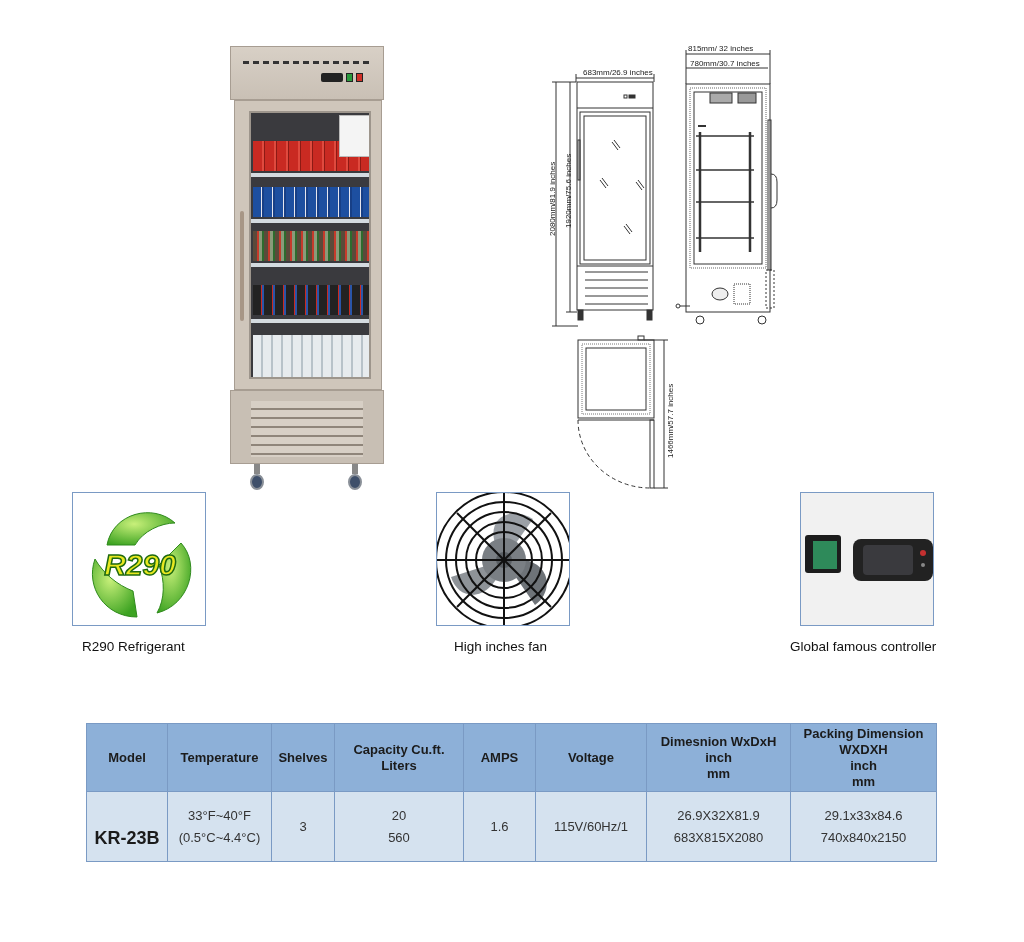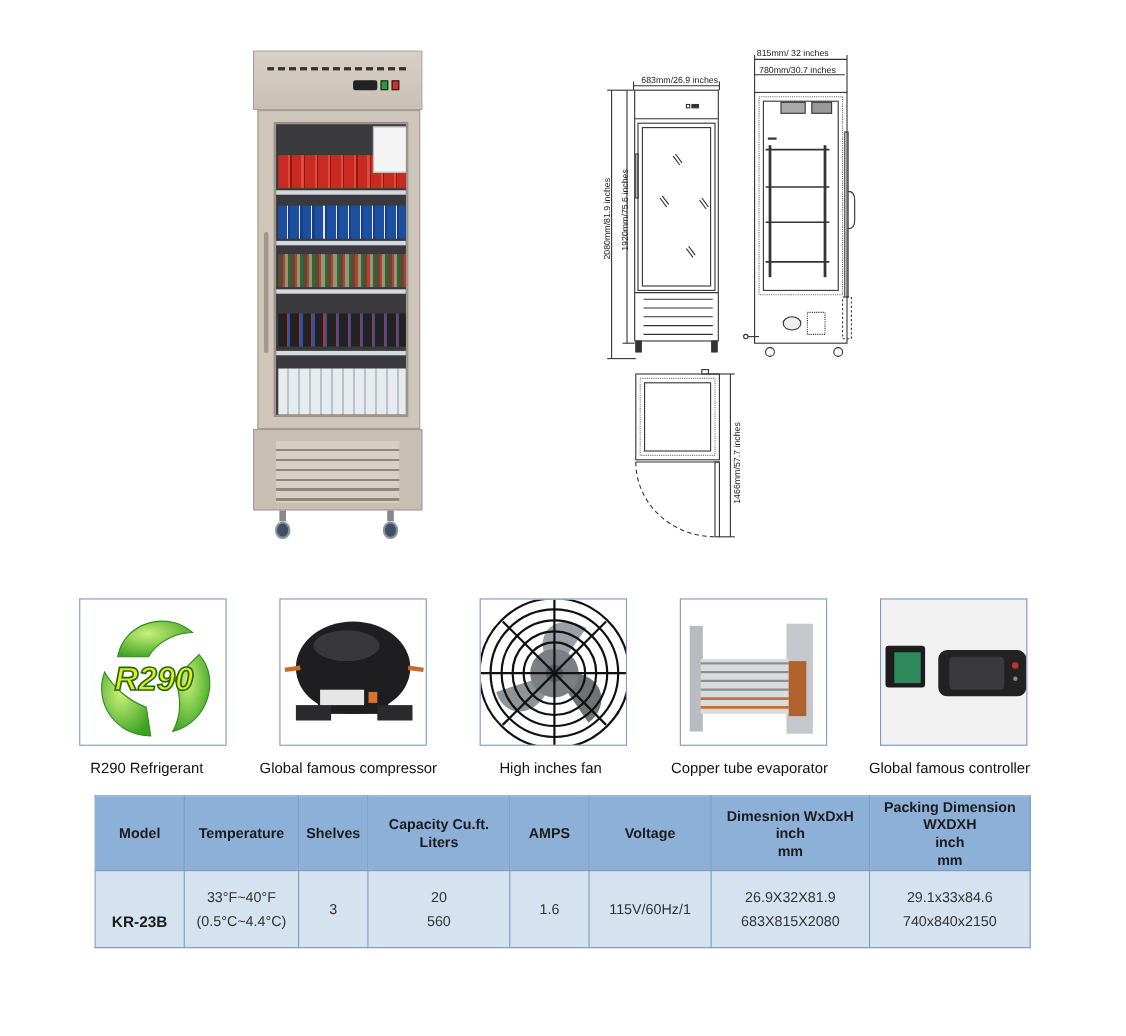--- a/index.html
+++ b/index.html
@@ -35,31 +35,31 @@
   .fr-wheel { position: absolute; top: 418px; width: 14px; height: 26px; }
   .fr-wheel .stem { position: absolute; left: 4px; top: 0; width: 6px; height: 10px; background: #888; }
   .fr-wheel .tire { position: absolute; left: 0; top: 10px; width: 14px; height: 16px; border-radius: 50%; background: #3e4f6a; border: 2px solid #8a9098; }
 
   
   .drawing { position: absolute; left: 540px; top: 40px; width: 260px; height: 460px; }
   .dim-text { position: absolute; font-family: "Liberation Sans Narrow", "Liberation Sans", sans-serif; font-size: 8px; color: #222; white-space: nowrap; }
   .dim-vert { transform: rotate(-90deg); transform-origin: left top; }
 
   
-  .features { position: absolute; left: 0; top: 544px; width: 1024px; height: 170px; }
+  .features { position: absolute; left: 0; top: 492px; width: 1024px; height: 170px; }
   .feature { position: absolute; top: 0; width: 134px; }
   .thumb { width: 134px; height: 134px; border: 1.5px solid #7a9ac4; background: #fff; position: relative; overflow: hidden; }
   .caption { position: absolute; top: 147px; white-space: nowrap; font-size: 13.5px; color: #111; text-align: right; }
 
   
   .spec-table { position: absolute; left: 86px; top: 723px; border-collapse: collapse; }
   .spec-table th, .spec-table td { border: 1px solid #7a9ac4; text-align: center; vertical-align: middle; }
   .spec-table th { background: #8db0d8; font-weight: bold; font-size: 13px; line-height: 16px; color: #1b1b1b; height: 68px; }
   .spec-table td { background: #d5e2ef; font-size: 13px; line-height: 22px; color: #333; height: 70px; }
-  .spec-table td.model { font-weight: bold; color: #1b1b1b; font-size: 14px; }
+  .spec-table td.model { font-weight: bold; color: #1b1b1b; font-size: 18px; }
   .spec-table .l { display: block; }
 </style>
 </head>
 <body>
 
 <div class="fridge">
   <div class="fr-top">
     <div class="fr-vent"></div>
     <div class="fr-display"></div>
     <div class="fr-btn-g"></div>
@@ -190,36 +190,20 @@
         </defs>
         <path d="M34 52 C40 20 80 10 102 30 C88 30 70 38 62 52 Z" fill="url(#lg)" stroke="#2f8a1c"></path>
         <path d="M108 50 C128 72 116 112 84 120 C92 106 92 88 86 72 Z" fill="url(#lg)" stroke="#2f8a1c"></path>
         <path d="M64 124 C32 124 12 94 22 66 C30 80 44 92 60 98 Z" fill="url(#lg)" stroke="#2f8a1c"></path>
         <text x="67" y="82" text-anchor="middle" font-family="Liberation Sans, sans-serif" font-weight="bold" font-style="italic" font-size="30" fill="#e8e820" stroke="#1f6a10" stroke-width="1.5">R290</text>
       </svg>
     </div>
     <span class="caption" style="left:10px">R290 Refrigerant</span>
   </div>
 
-  <div class="feature" style="left:254px">
-    <div class="thumb">
-      <svg width="134" height="134" viewBox="0 0 134 134">
-        <ellipse cx="66" cy="62" rx="52" ry="42" fill="#1e1e20"></ellipse>
-        <ellipse cx="60" cy="42" rx="30" ry="14" fill="#4a4a50" opacity="0.6"></ellipse>
-        <rect x="34" y="80" width="64" height="24" fill="#1e1e20"></rect>
-        <rect x="14" y="96" width="32" height="14" fill="#2a2a2c"></rect>
-        <rect x="88" y="96" width="32" height="14" fill="#2a2a2c"></rect>
-        <rect x="36" y="82" width="40" height="14" fill="#e6e6e6"></rect>
-        <rect x="80" y="84" width="8" height="10" fill="#d9722f"></rect>
-        <line x1="4" y1="64" x2="18" y2="62" stroke="#c86a2a" stroke-width="4"></line>
-        <line x1="116" y1="62" x2="130" y2="64" stroke="#c86a2a" stroke-width="4"></line>
-      </svg>
-    </div>
-    <span class="caption" style="left:-18px">Global famous compressor</span>
-  </div>
 
   <div class="feature" style="left:436px">
     <div class="thumb">
       <svg width="134" height="134" viewBox="0 0 134 134">
         <path d="M67 67 C40 30 70 10 96 26 Z" fill="#9ba0a6"></path>
         <path d="M67 67 C112 60 120 96 98 112 Z" fill="#6e7378"></path>
         <path d="M67 67 C56 110 22 110 14 84 Z" fill="#8e9398"></path>
         <circle cx="67" cy="67" r="22" fill="#7a7f84"></circle>
         <circle cx="67" cy="67" r="8" fill="#5a5f64"></circle>
         <g stroke="#111" fill="none" stroke-width="2">
@@ -231,41 +215,20 @@
           <line x1="67" y1="0" x2="67" y2="134"></line>
             <line x1="0" y1="67" x2="134" y2="67"></line>
           <line x1="20" y1="20" x2="114" y2="114"></line>
             <line x1="114" y1="20" x2="20" y2="114"></line>
         </g>
       </svg>
     </div>
     <span class="caption" style="left:18px">High inches fan</span>
   </div>
 
-  <div class="feature" style="left:618px">
-    <div class="thumb">
-      <svg width="134" height="134" viewBox="0 0 134 134">
-        <rect x="8" y="24" width="12" height="96" fill="#b8bcc0"></rect>
-        <rect x="96" y="22" width="24" height="100" fill="#c4c8cc"></rect>
-        <rect x="18" y="54" width="80" height="50" fill="#d9dcdf"></rect>
-        <g stroke="#8a8f94" stroke-width="2">
-          <line x1="18" y1="58" x2="98" y2="58"></line>
-            <line x1="18" y1="66" x2="98" y2="66"></line>
-          <line x1="18" y1="74" x2="98" y2="74"></line>
-            <line x1="18" y1="82" x2="98" y2="82"></line>
-        </g>
-        <g stroke="#c8702e" stroke-width="2.5">
-          <line x1="18" y1="90" x2="98" y2="90"></line>
-            <line x1="18" y1="98" x2="98" y2="98"></line>
-        </g>
-        <rect x="98" y="56" width="16" height="50" fill="#b0622a"></rect>
-      </svg>
-    </div>
-    <span class="caption" style="left:-8px">Copper tube evaporator</span>
-  </div>
 
   <div class="feature" style="left:800px">
     <div class="thumb" style="background:#f1f1f1">
       <svg width="134" height="134" viewBox="0 0 134 134">
         <rect x="4" y="42" width="36" height="38" rx="3" fill="#1c1c1c"></rect>
         <rect x="12" y="48" width="24" height="28" fill="#2e8a5a"></rect>
         <rect x="52" y="46" width="80" height="42" rx="8" fill="#222"></rect>
         <rect x="62" y="52" width="50" height="30" rx="4" fill="#3a3a3e"></rect>
         <circle cx="122" cy="60" r="3" fill="#c43030"></circle>
         <circle cx="122" cy="72" r="2" fill="#888"></circle>

